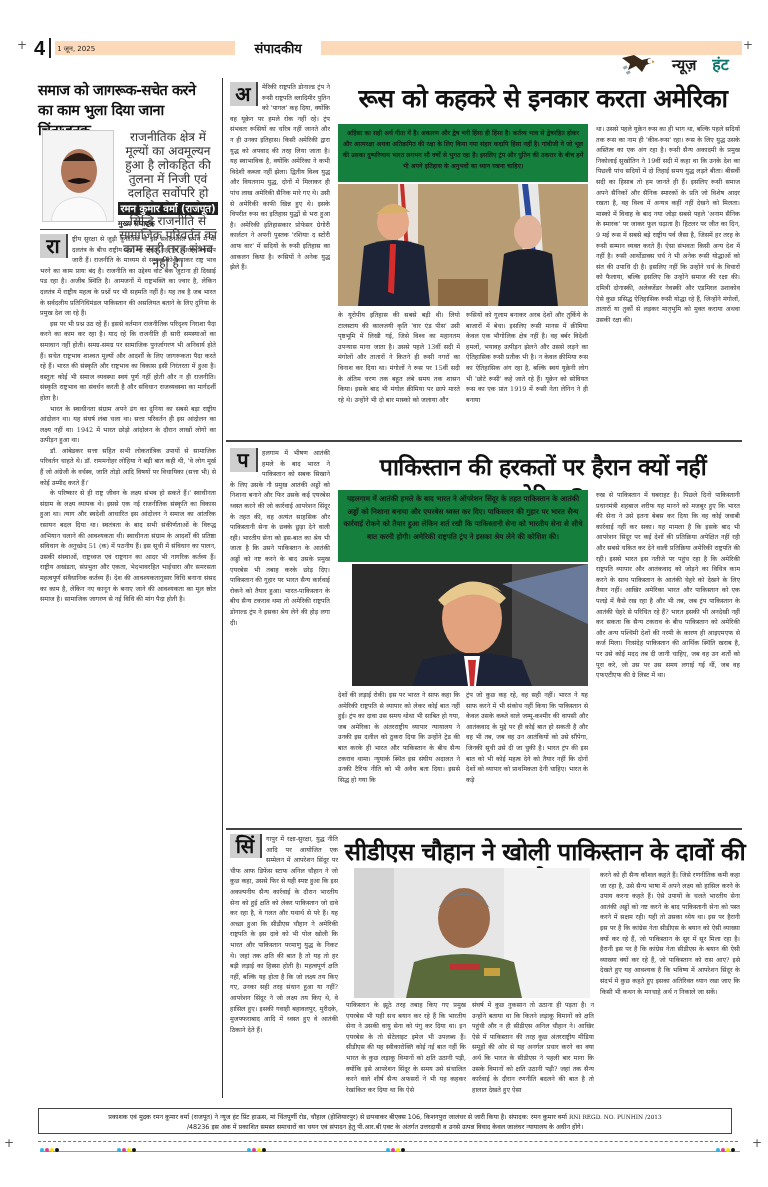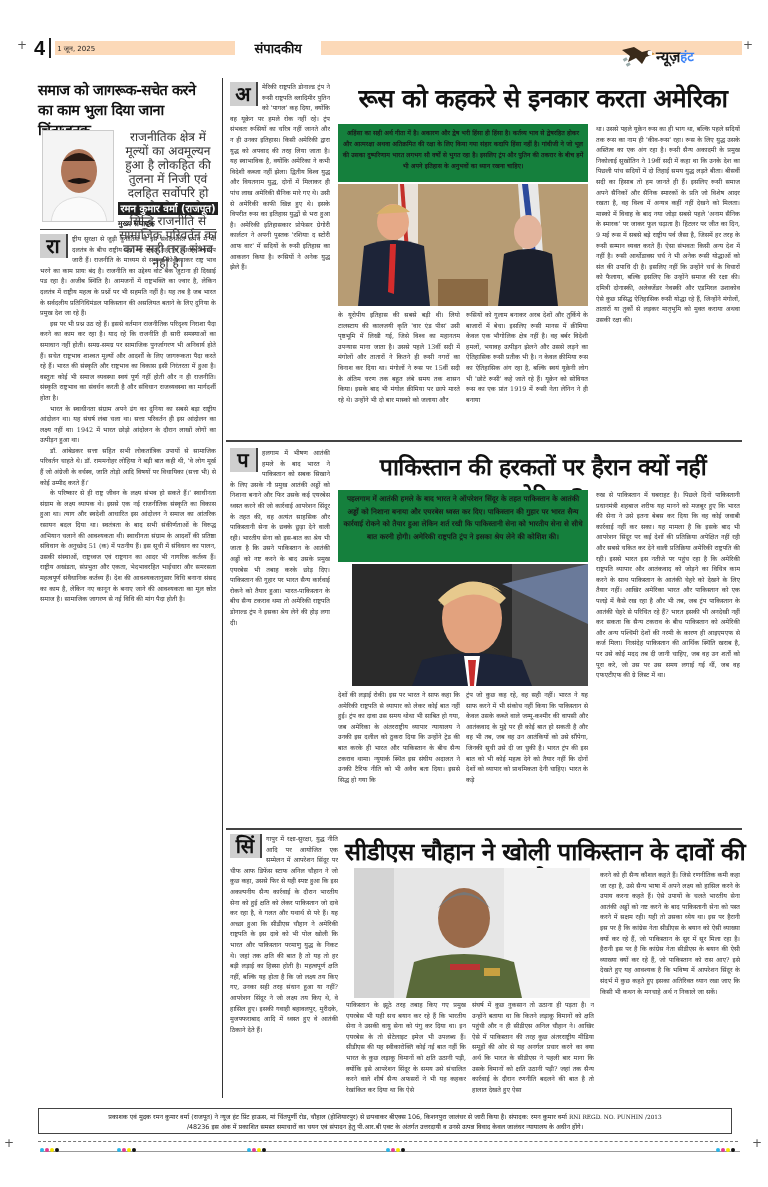--- a/index.html
+++ b/index.html
@@ -4,24 +4,24 @@
 <style>
   * { box-sizing: border-box; margin: 0; padding: 0; }
   html, body { width: 768px; height: 1187px; background: #ffffff; overflow: hidden; }
   body { position: relative; font-family: "DejaVu Sans", "Liberation Sans", sans-serif; color: #222; }
   .crop { position: absolute; font-size: 12px; color: #555; line-height: 1; font-family: "DejaVu Sans", sans-serif; }
   .hdr { position: absolute; left: 34px; top: 38px; width: 708px; height: 20px; display: flex; align-items: center; }
   .hdr .pg { font-family: "Liberation Sans", sans-serif; font-weight: 700; font-size: 20px; color: #111; border-right: 2px solid #222; padding-right: 4px; margin-right: 4px; line-height: 20px; }
   .hdr .band1 { background: #fcd9b8; height: 14px; width: 180px; display: flex; align-items: center; font-size: 7px; padding-left: 2px; color: #222; }
   .hdr .sect { width: 86px; text-align: center; font-weight: 700; font-size: 13px; color: #111; }
   .hdr .band2 { background: #fcd9b8; height: 14px; flex: 1; }
-  .logo { position: absolute; left: 620px; top: 44px; height: 24px; display: flex; align-items: center; gap: 0; }
+  .logo { position: absolute; left: 620px; top: 52px; height: 24px; display: flex; align-items: center; gap: 16px; }
   .logo .eagle { width: 36px; height: 24px; }
   .logo .n1 { font-weight: 700; font-size: 15px; color: #1b1b1b; }
-  .logo .n2 { font-weight: 700; font-size: 13px; color: #3b82f6; }
+  .logo .n2 { font-weight: 700; font-size: 16px; color: #0f766e; }
 
   .col { position: absolute; font-family: "DejaVu Serif", "Liberation Serif", serif; font-size: 6.4px; line-height: 10.6px; color: #333; text-align: justify; overflow: hidden; }
   .hl { position: absolute; font-family: "DejaVu Sans", sans-serif; font-weight: 700; color: #111; letter-spacing: -0.5px; }
   .dropcap { float: left; width: 28px; height: 24px; background: #cfcfcf; color: #111; font-weight: 700; font-size: 20px; line-height: 24px; text-align: center; margin: 0 4px 0 0; border-right: 2px solid #444; font-family: "DejaVu Sans", sans-serif; }
   .pull { position: absolute; background: #15803d; font-family: "DejaVu Sans", sans-serif; font-weight: 700; color: #1a1a1a; text-align: center; }
   .photo { position: absolute; overflow: hidden; }
   .vline { position: absolute; width: 1px; background: #333; }
   .hline { position: absolute; height: 2px; background: #444; }
   .footer { position: absolute; left: 38px; top: 1108px; width: 694px; height: 26px; border: 1px solid #444; font-size: 6.4px; line-height: 10px; text-align: center; padding-top: 3px; color: #222; }
   .dots { position: absolute; left: 38px; top: 1141px; width: 700px; border-top: 1px dashed #777; }

